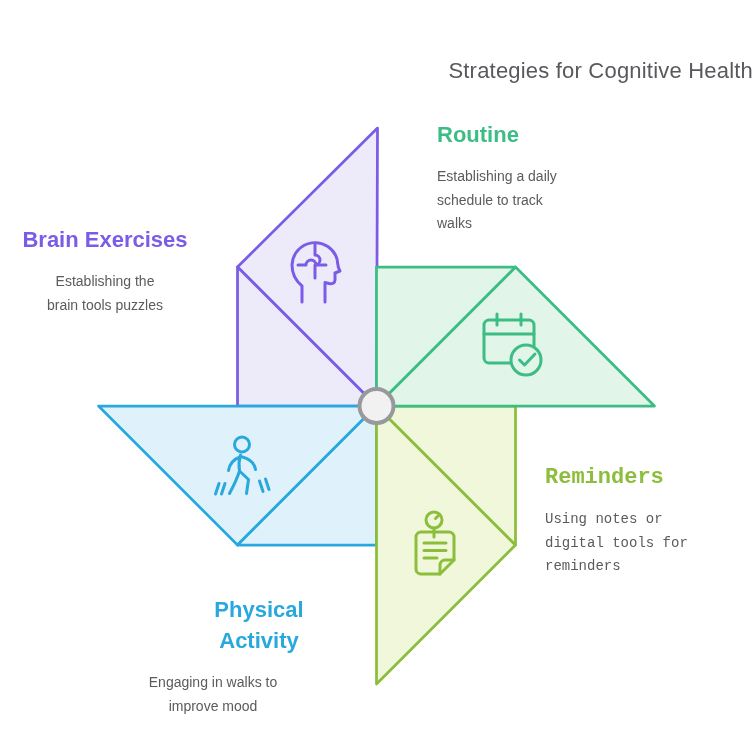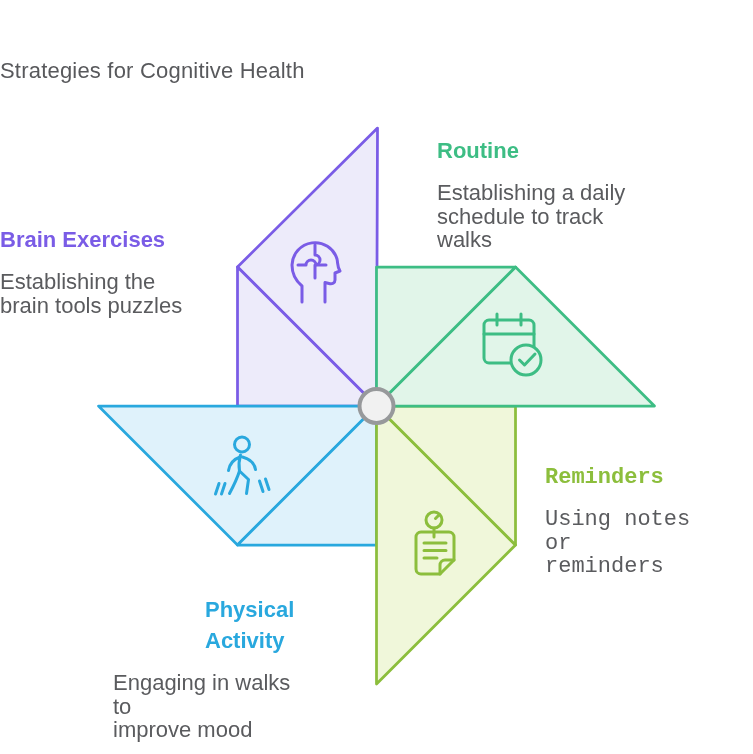--- a/index.html
+++ b/index.html
@@ -1,44 +1,44 @@
 <!DOCTYPE html>
 <html style="--purple: #7a5ce6; --purple-fill: #edebfa; --green: #3dbd84; --green-fill: #e1f5e9; --blue: #29a8de; --blue-fill: #dff2fb; --lime: #8cbe3c; --lime-fill: #f0f7da; --body-text: #5a5b5e; --title-text: #58595c; --hub-fill: #f1f1f1; --hub-stroke: #97999b;"><head>
 <meta charset="utf-8">
 <style>
   html,body{margin:0;padding:0;background:#fff;}
   #stage{
     position:relative;width:753px;height:754px;background:#fff;overflow:hidden;
     font-family:"Liberation Sans",sans-serif;
   }
   #title{
-    position:absolute;top:58px;left:0;width:753px;text-align:left;
+    position:absolute;top:58px;left:0;width:753px;text-align:right;
     font-size:22px;font-weight:400;color:var(--title-text,#58595c);letter-spacing:.2px;
   }
   #pinwheel{position:absolute;top:0;left:0;}
   polygon{stroke-width:2.75;stroke-linejoin:round;}
   .blade-purple{fill:var(--purple-fill,#edebfa);stroke:var(--purple,#7a5ce6);}
   .blade-blue{fill:var(--blue-fill,#dff2fb);stroke:var(--blue,#29a8de);}
   .blade-lime{fill:var(--lime-fill,#f0f7da);stroke:var(--lime,#8cbe3c);}
   .blade-green{fill:var(--green-fill,#e1f5e9);stroke:var(--green,#3dbd84);}
   .icon{fill:none;stroke-width:3;stroke-linecap:round;stroke-linejoin:round;}
   .icon-purple{stroke:var(--purple,#7a5ce6);}
   .icon-green{stroke:var(--green,#3dbd84);}
   .icon-blue{stroke:var(--blue,#29a8de);}
   .icon-lime{stroke:var(--lime,#8cbe3c);}
   .check-bubble{fill:var(--green-fill,#e1f5e9);stroke:var(--green,#3dbd84);stroke-width:3;}
   .hub{fill:var(--hub-fill,#f1f1f1);stroke:var(--hub-stroke,#97999b);stroke-width:4;}
   .section{position:absolute;}
   .section-heading{font-size:22px;font-weight:700;line-height:31px;}
-  .h-green{color:var(--green,#3dbd84);margin-top:16px;}
+  .h-green{color:var(--green,#3dbd84);}
   .h-purple{color:var(--purple,#7a5ce6);}
   .h-blue{color:var(--blue,#29a8de);}
   .h-lime{color:var(--lime,#8cbe3c);}
-  .section-desc{margin-top:15px;font-size:22px;line-height:23.5px;color:var(--body-text,#5a5b5e);}
-  .align-right{text-align:left;}
+  .section-desc{margin-top:15px;font-size:14px;line-height:23.5px;color:var(--body-text,#5a5b5e);}
+  .align-right{text-align:center;}
   #sec-routine{left:437px;top:119px;width:190px;}
   #sec-brain{right:543px;top:224px;width:210px;}
   #sec-physical{right:440px;top:594px;width:200px;}
   #sec-physical .section-heading{width:108px;margin-left:auto;}
   #sec-reminders{left:545px;top:462px;width:170px;font-family:Liberation Mono, monospace;}
 </style>
 </head>
 <body>
 
 <div id="stage">
@@ -126,17 +126,18 @@
     <div class="section-desc">
       <div>Engaging in walks to</div>
       <div>improve mood</div>
     </div>
   </div>
 
   <div class="section" id="sec-reminders">
     <div class="section-heading h-lime">Reminders</div>
     <div class="section-desc">
       <div>Using notes or</div>
+      <div>digital tools for</div>
       <div>reminders</div>
     </div>
   </div>
 
 </div>
 
 </body></html>

